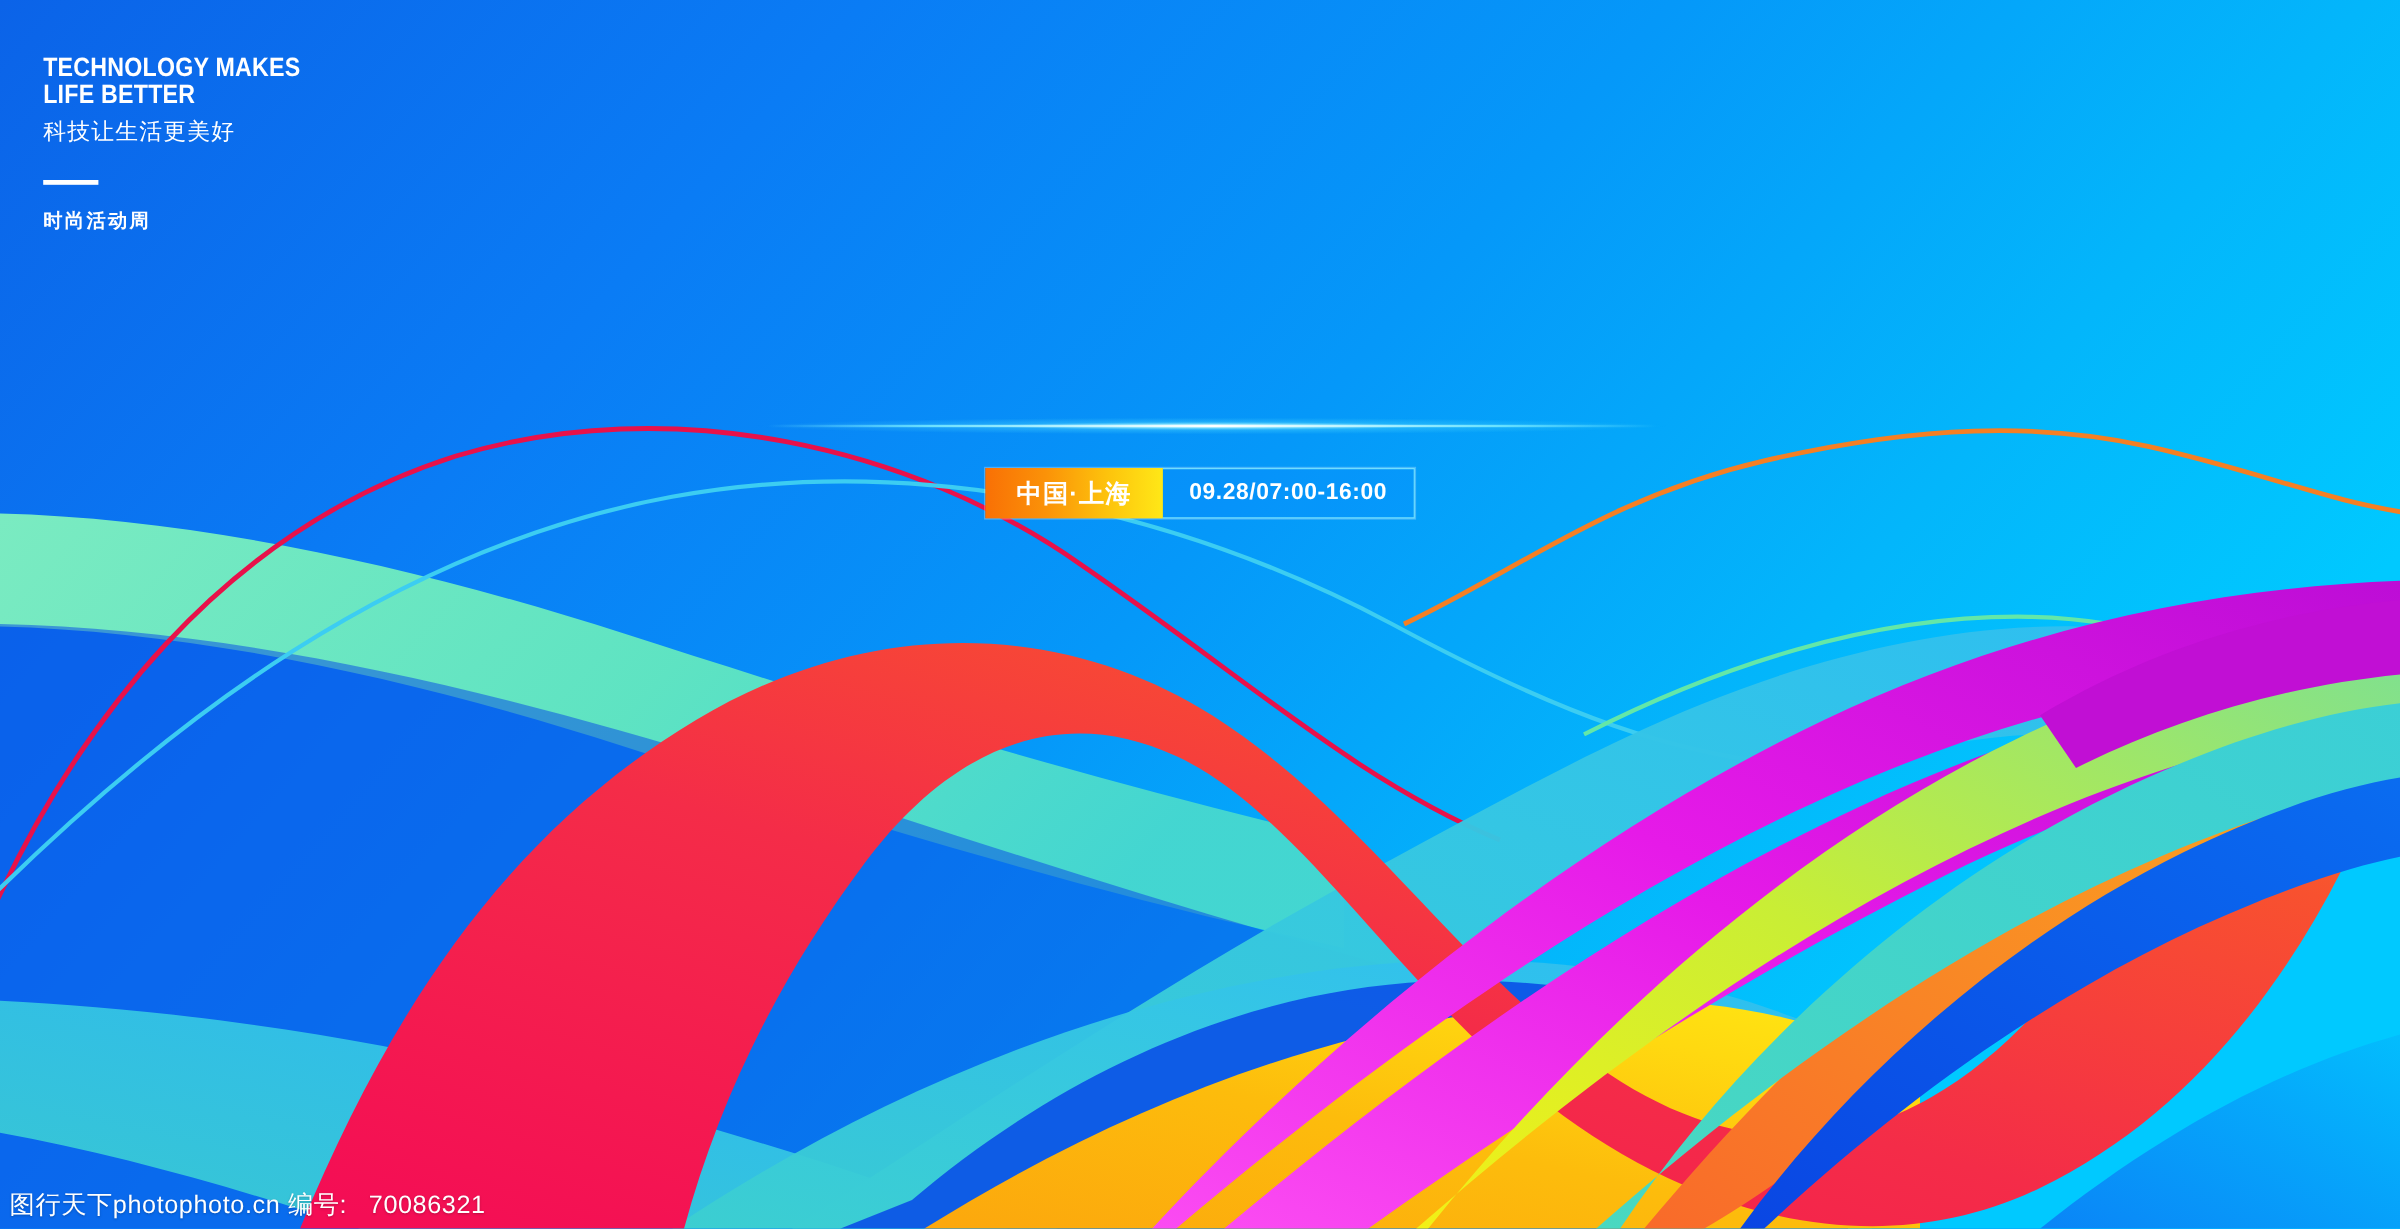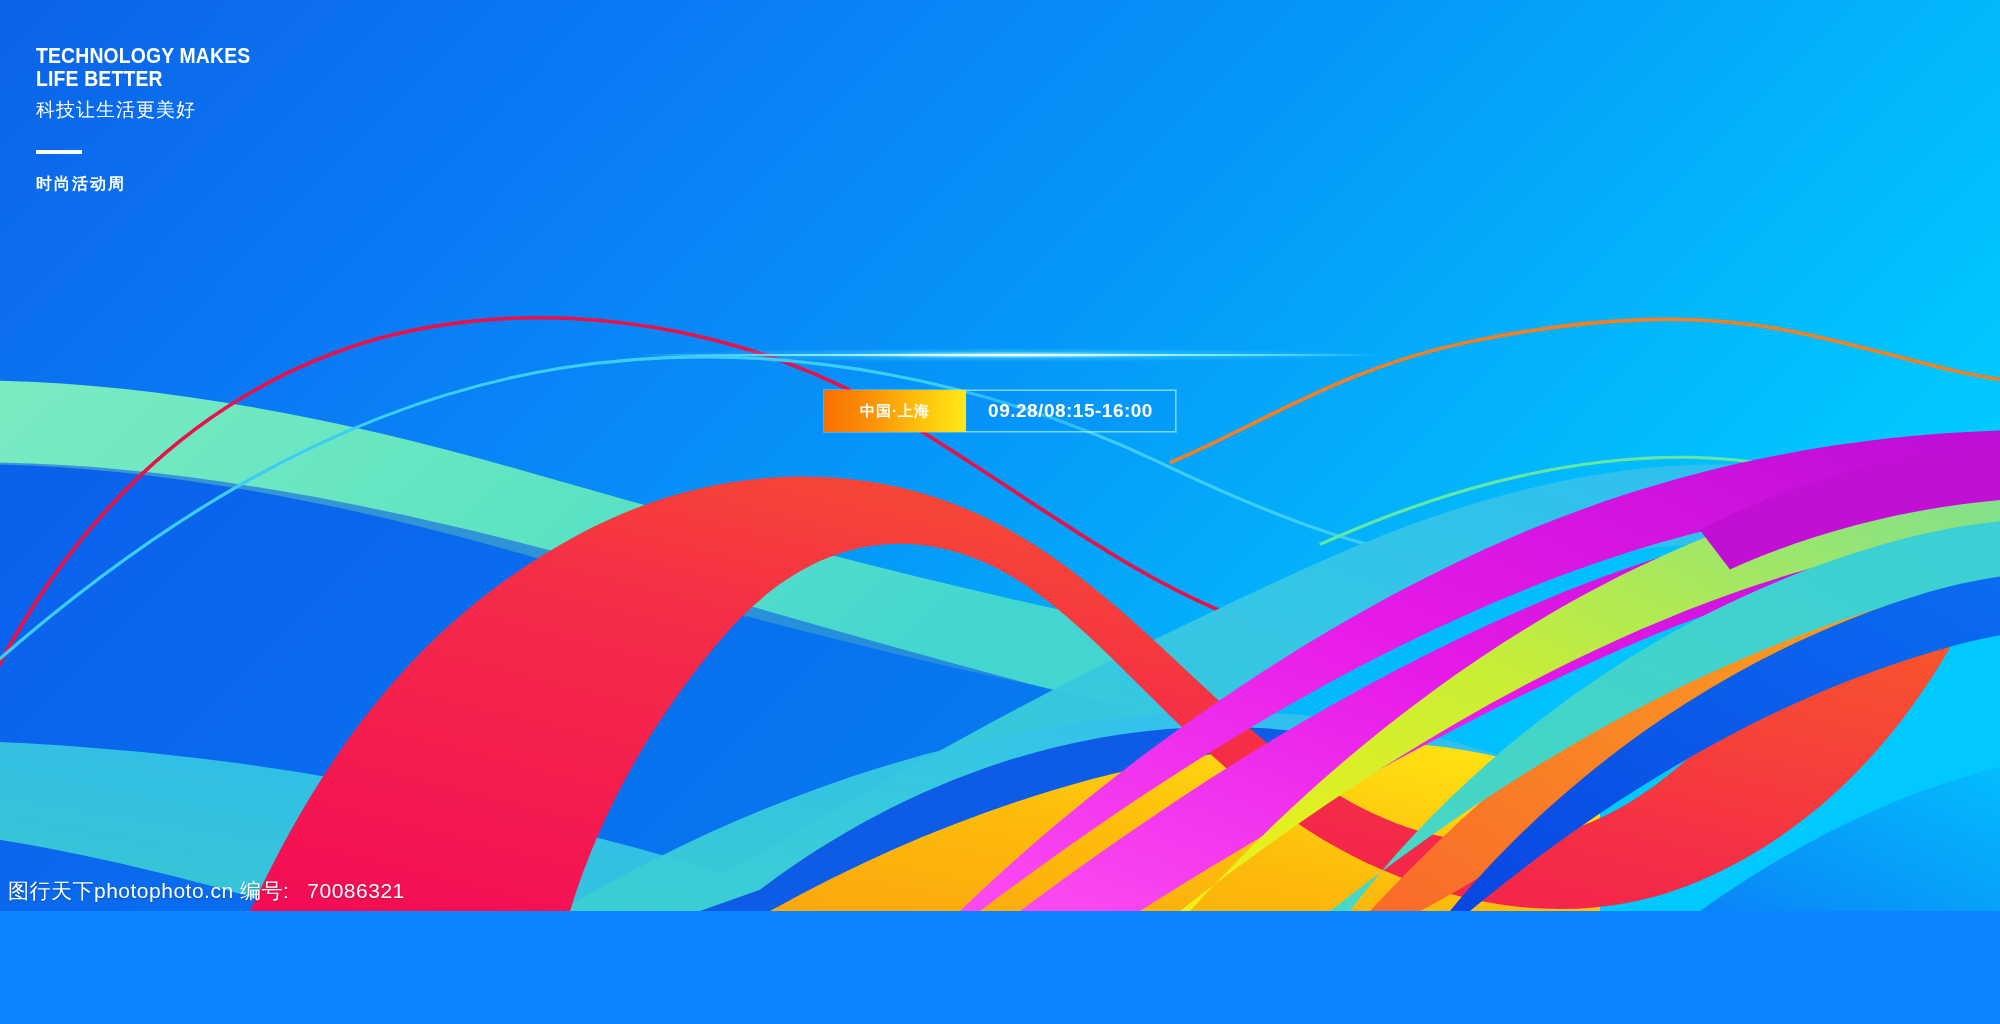--- a/index.html
+++ b/index.html
@@ -1,21 +1,21 @@
 <!DOCTYPE html>
 <html><head>
 <meta charset="utf-8">
 <style>
   * { margin:0; padding:0; box-sizing:border-box; }
   html,body { width:2000px; height:1024px; overflow:hidden; background:#0a84ff; }
   body { font-family:"Liberation Sans", sans-serif; }
 
   #poster {
     position:relative;
-    width:2000px; height:911px;
+    width:2000px; height:1024px;
     overflow:hidden;
     background: linear-gradient(108deg, #0b63e8 0%, #0a7cf5 30%, #0598f9 58%, #03b6fb 82%, #00c9ff 100%);
   }
 
   
   #art { position:absolute; inset:0; width:100%; height:100%; display:block; }
 
   
   .streak {
     position:absolute;
@@ -89,23 +89,23 @@
     position:absolute;
     left:50%; transform:translateX(-50%);
     top:390px;
     display:flex;
     height:42px;
     box-shadow:0 0 0 1px rgba(255,255,255,0.28);
   }
   #badge .city {
     background: linear-gradient(90deg, #f97005 0%, #fb9208 34%, #fdc20c 68%, #ffe817 100%);
     color:#ffffff;
-    font-size:15px; font-weight:700; letter-spacing:1px;
+    font-size:21px; font-weight:700; letter-spacing:1px;
     display:flex; align-items:center; justify-content:center;
-    padding:0 36px;
+    padding:0 26px;
   }
   #badge .when {
     background: rgba(10,132,255,0.20);
     border:1px solid rgba(130,235,255,0.85);
     border-left:none;
     color:#ffffff;
     font-size:19px; font-weight:700; letter-spacing:0.5px;
     display:flex; align-items:center; justify-content:center;
     padding:0 22px;
   }
@@ -297,18 +297,18 @@
     <div class="en">TECHNOLOGY MAKES</div>
     <div class="en">LIFE BETTER</div>
     <div class="cn">科技让生活更美好</div>
     <div class="rule"></div>
     <div class="sub">时尚活动周</div>
   </div>
 
 
   <div id="badge">
     <div class="city">中国·上海</div>
-    <div class="when">09.28/08:15-16:00</div>
+    <div class="when">09.28/07:00-16:00</div>
   </div>
 
   <div id="watermark"><span>图行天下photophoto.cn</span> <span>编号:</span><span class="num">70086321</span></div>
 
 </div>
 
 </body></html>

